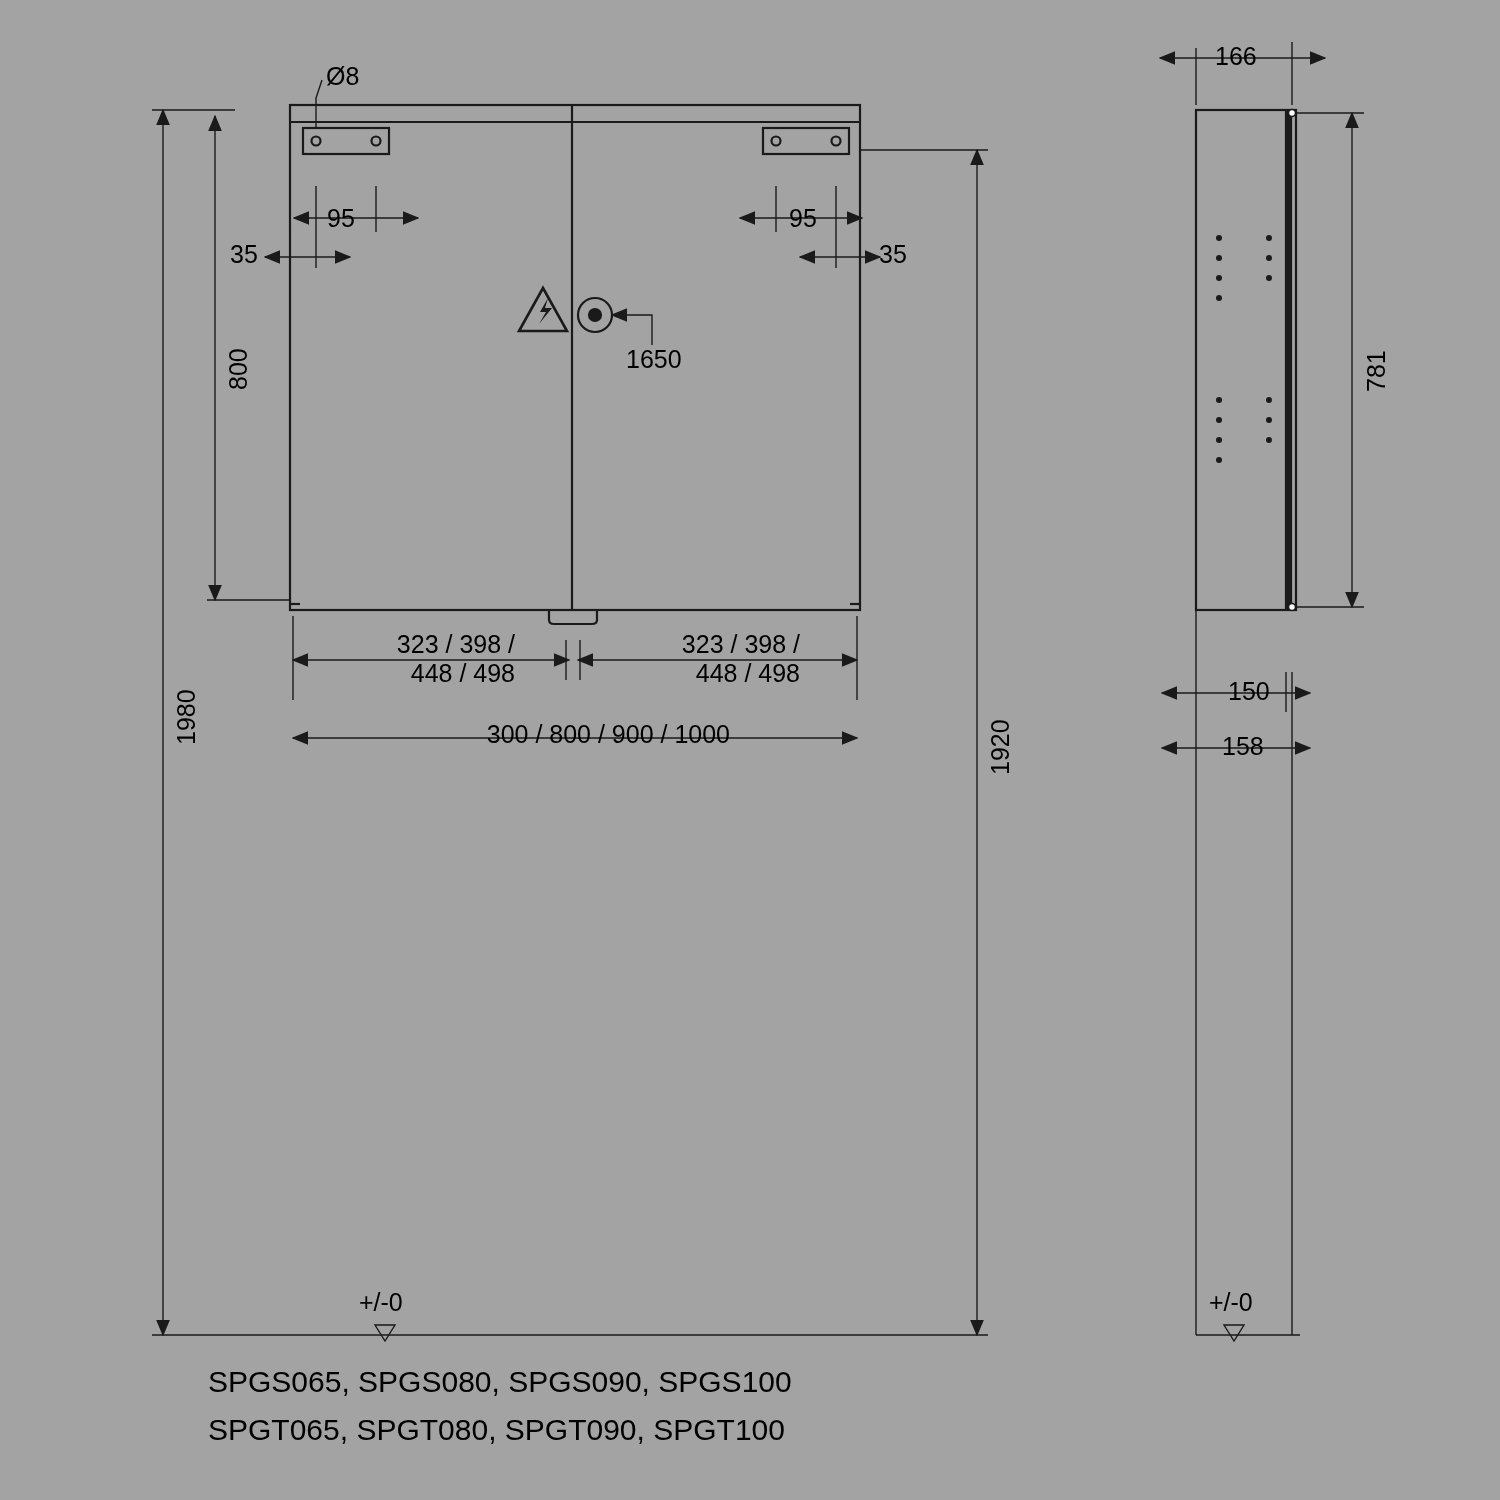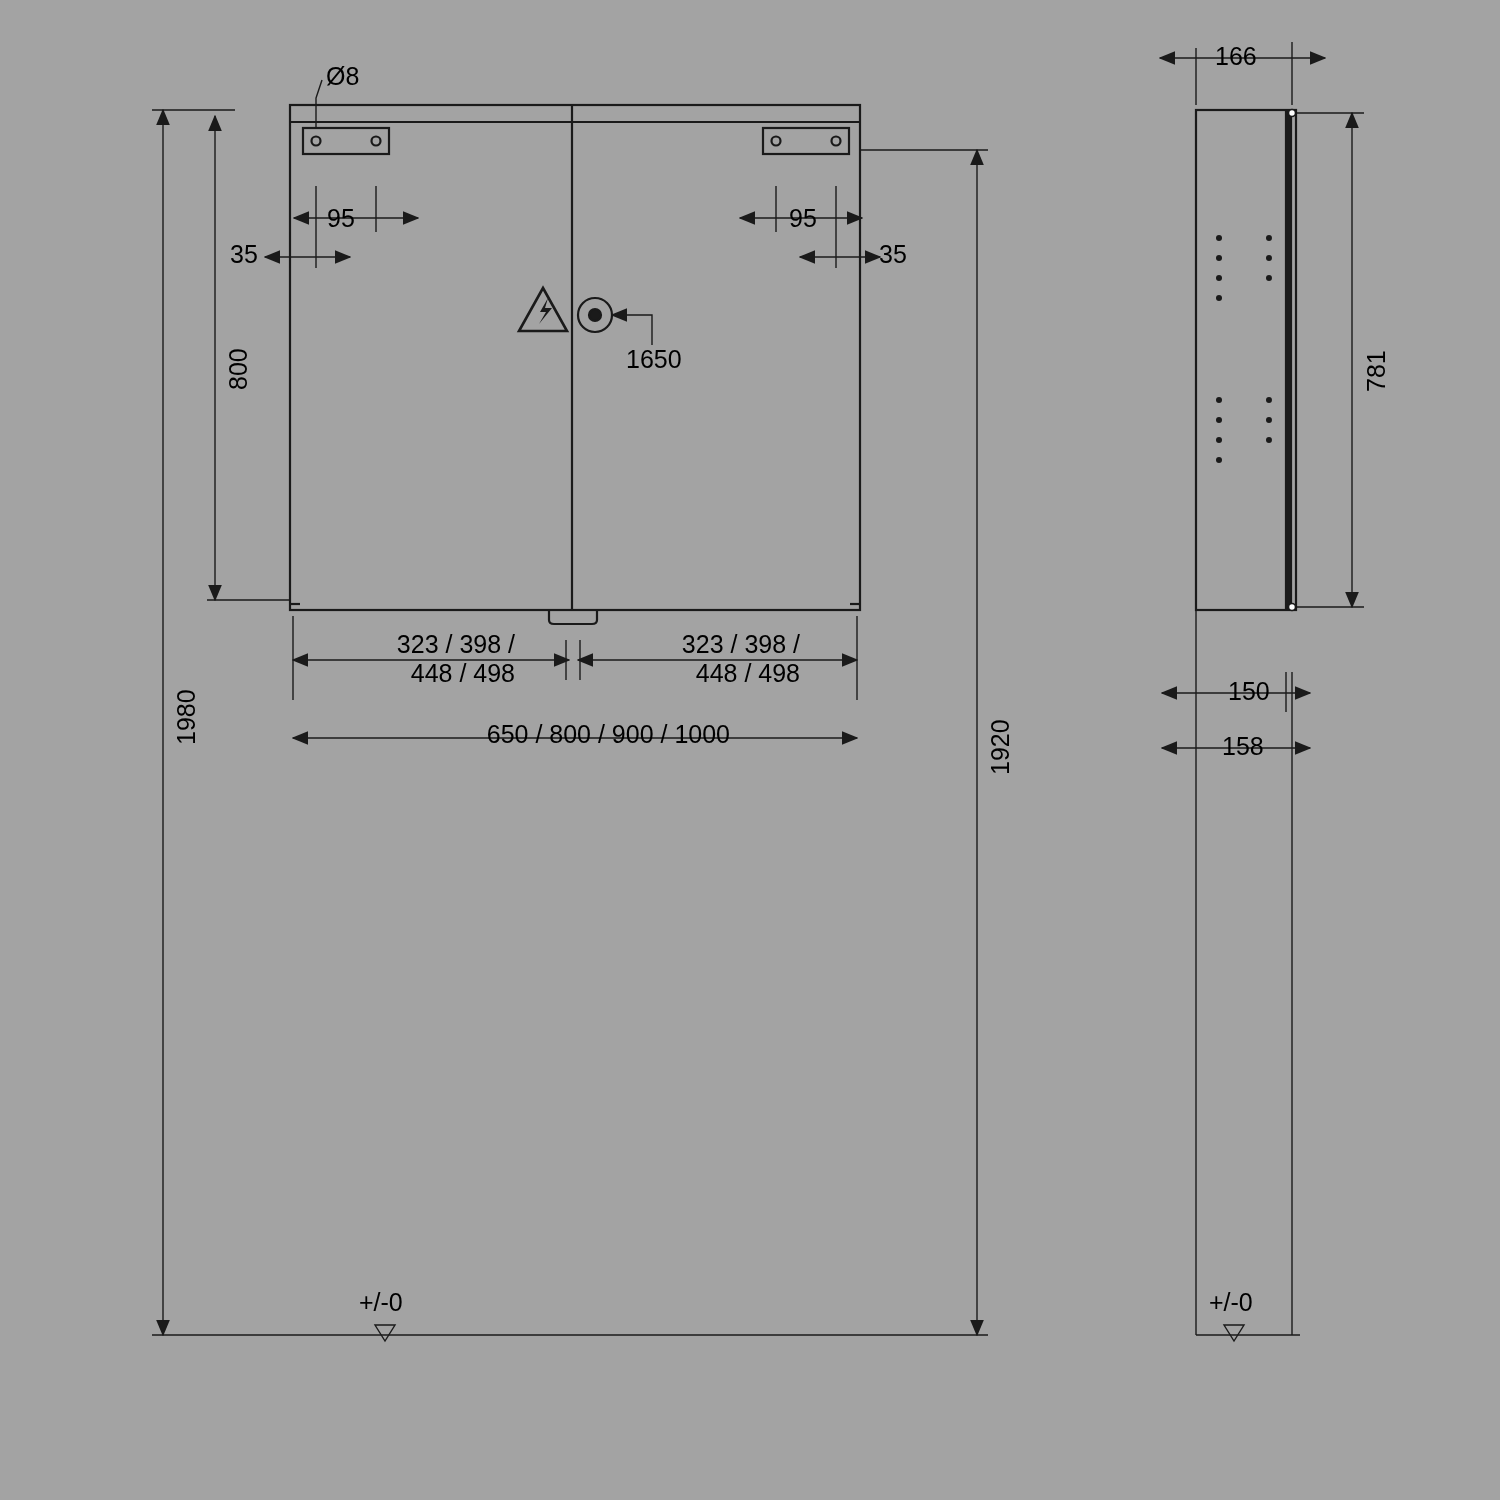--- a/index.html
+++ b/index.html
@@ -194,24 +194,26 @@
   <div class="dim-text" style="left:230px; top:240px;">35</div>
   <div class="dim-text" style="left:789px; top:204px;">95</div>
   <div class="dim-text" style="left:879px; top:240px;">35</div>
 
   <div class="dim-text" style="left:626px; top:345px;">1650</div>
 
   <div class="dim-text center" style="left:355px; top:630px; width:160px;">323 / 398 /
 448 / 498</div>
   <div class="dim-text center" style="left:640px; top:630px; width:160px;">323 / 398 /
 448 / 498</div>
-  <div class="dim-text center" style="left:420px; top:720px; width:310px;">650 / 800 / 900 / 1000</div>
+  <div class="dim-text center" style="left:420px; top:720px; width:310px;">300 / 800 / 900 / 1000</div>
 
   <div class="dim-text" style="left:359px; top:1288px;">+/-0</div>
 
   <div class="dim-text" style="left:1215px; top:42px;">166</div>
   <div class="dim-text vert" style="left:1362px; top:392px;">781</div>
   <div class="dim-text" style="left:1222px; top:677px;margin-left:6px;">150</div>
   <div class="dim-text" style="left:1222px; top:732px;">158</div>
   <div class="dim-text" style="left:1209px; top:1288px;">+/-0</div>
 
+  <div class="caption" style="left:208px; top:1365px;">SPGS065, SPGS080, SPGS090, SPGS100</div>
+  <div class="caption" style="left:208px; top:1413px;">SPGT065, SPGT080, SPGT090, SPGT100</div>
 
 </div>
 
 </body></html>

